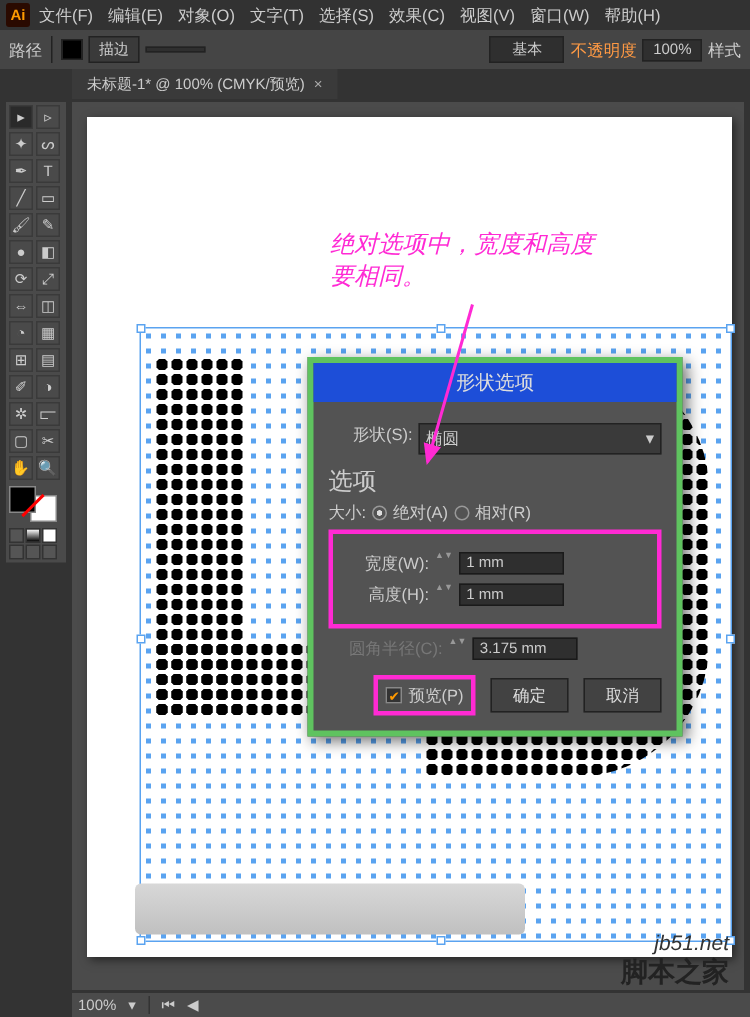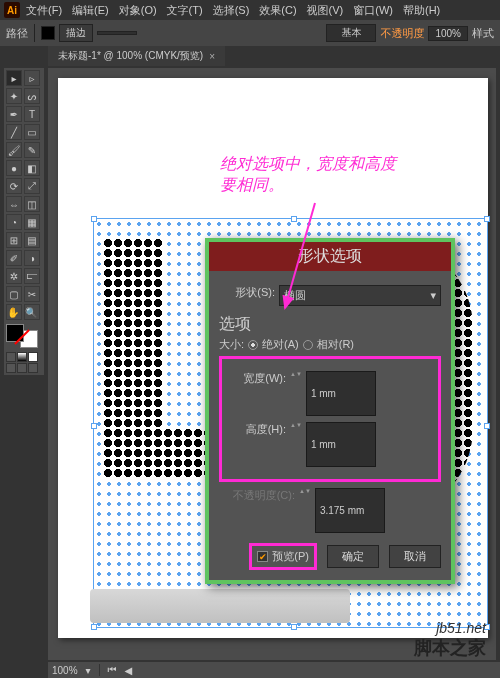--- a/index.html
+++ b/index.html
@@ -44,25 +44,25 @@
 .letter-d { position: absolute; left: 225px; top: 160px; width: 190px; height: 280px; }
 .letter-d .body { position: absolute; left: 0; top: 0; width: 190px; height: 280px; background-image: radial-gradient(circle, #000 4px, transparent 4px); background-size: 10px 10px; border-radius: 0 90px 90px 0; }
 .letter-d .hole { position: absolute; left: 55px; top: 50px; width: 85px; height: 180px; background: #fff; border-radius: 0 50px 50px 0; background-image: radial-gradient(circle, #5aa3f0 2px, transparent 2px); background-size: 10px 10px; }
 
 .graybar { position: absolute; left: 32px; bottom: 15px; width: 260px; height: 34px; background: linear-gradient(#d8d8d8, #c0c0c0); border-radius: 4px; }
 
 .annotation { position: absolute; left: 220px; top: 86px; color: #ff2ad4; font-size: 16px; font-style: italic; line-height: 1.3; z-index: 20; }
 .arrow-svg { position: absolute; left: 265px; top: 130px; z-index: 20; }
 
 .dialog { position: absolute; left: 205px; top: 170px; width: 250px; background: #535353; border: 4px solid #5fc35f; z-index: 10; box-shadow: 3px 3px 10px rgba(0,0,0,.6); }
-.dialog-title { background: #7f1d1d; color: #ddd; text-align: center; font-size: 16px; padding: 4px 0; }
+.dialog-title { background: #1d4ed8; color: #ddd; text-align: center; font-size: 13px; padding: 4px 0; }
 .dialog-body { padding: 8px 10px 10px 10px; font-size: 11px; color: #ccc; }
 .row { display: flex; align-items: flex-start; margin: 6px 0; gap: 4px; }
 .row .lbl { min-width: 56px; text-align: right; }
-.row .input { background: #2f2f2f; border: 1px solid #1a1a1a; color: #ccc; padding: 16px 4px; font-size: 10px; width: 70px; }
+.row .input { background: #2f2f2f; border: 1px solid #1a1a1a; color: #ccc; padding: 1px 4px; font-size: 10px; width: 70px; }
 .row .arrows { display: flex; flex-direction: column; font-size: 6px; color: #999; }
 .dropdown { flex: 1; background: #3a3a3a; border: 1px solid #222; padding: 2px 4px; display: flex; justify-content: space-between; align-items: center; }
 .section-lbl { font-size: 16px; margin: 8px 0 2px 0; }
 .radio-row { display: flex; align-items: center; gap: 4px; }
 .radio { width: 10px; height: 10px; border-radius: 50%; border: 1px solid #999; display: inline-block; }
 .pinkbox { border: 3px solid #ff2ad4; padding: 6px 8px; margin: 4px 0; }
 .disabled { color: #777; }
 .buttons { display: flex; gap: 10px; justify-content: flex-end; align-items: center; margin-top: 10px; }
 .dlgbtn { background: #424242; border: 1px solid #222; color: #ddd; padding: 3px 14px; font-size: 11px; cursor: pointer; }
 .checkbox-wrap { display: flex; align-items: center; gap: 4px; }
@@ -217,21 +217,21 @@
           <span class="arrows">▲▼</span>
           <span class="input">1 mm</span>
         </div>
         <div class="row">
           <span class="lbl">高度(H):</span>
           <span class="arrows">▲▼</span>
           <span class="input">1 mm</span>
         </div>
       </div>
       <div class="row disabled">
-        <span class="lbl" style="min-width:76px">不透明度(C):</span>
+        <span class="lbl" style="min-width:76px">圆角半径(C):</span>
         <span class="arrows">▲▼</span>
         <span class="input disabled">3.175 mm</span>
       </div>
       <div class="buttons">
         <div class="pinkbox" style="margin:0;padding:3px 5px">
           <div class="checkbox-wrap">
             <span class="checkbox">✔</span>
             <span>预览(P)</span>
           </div>
         </div>

